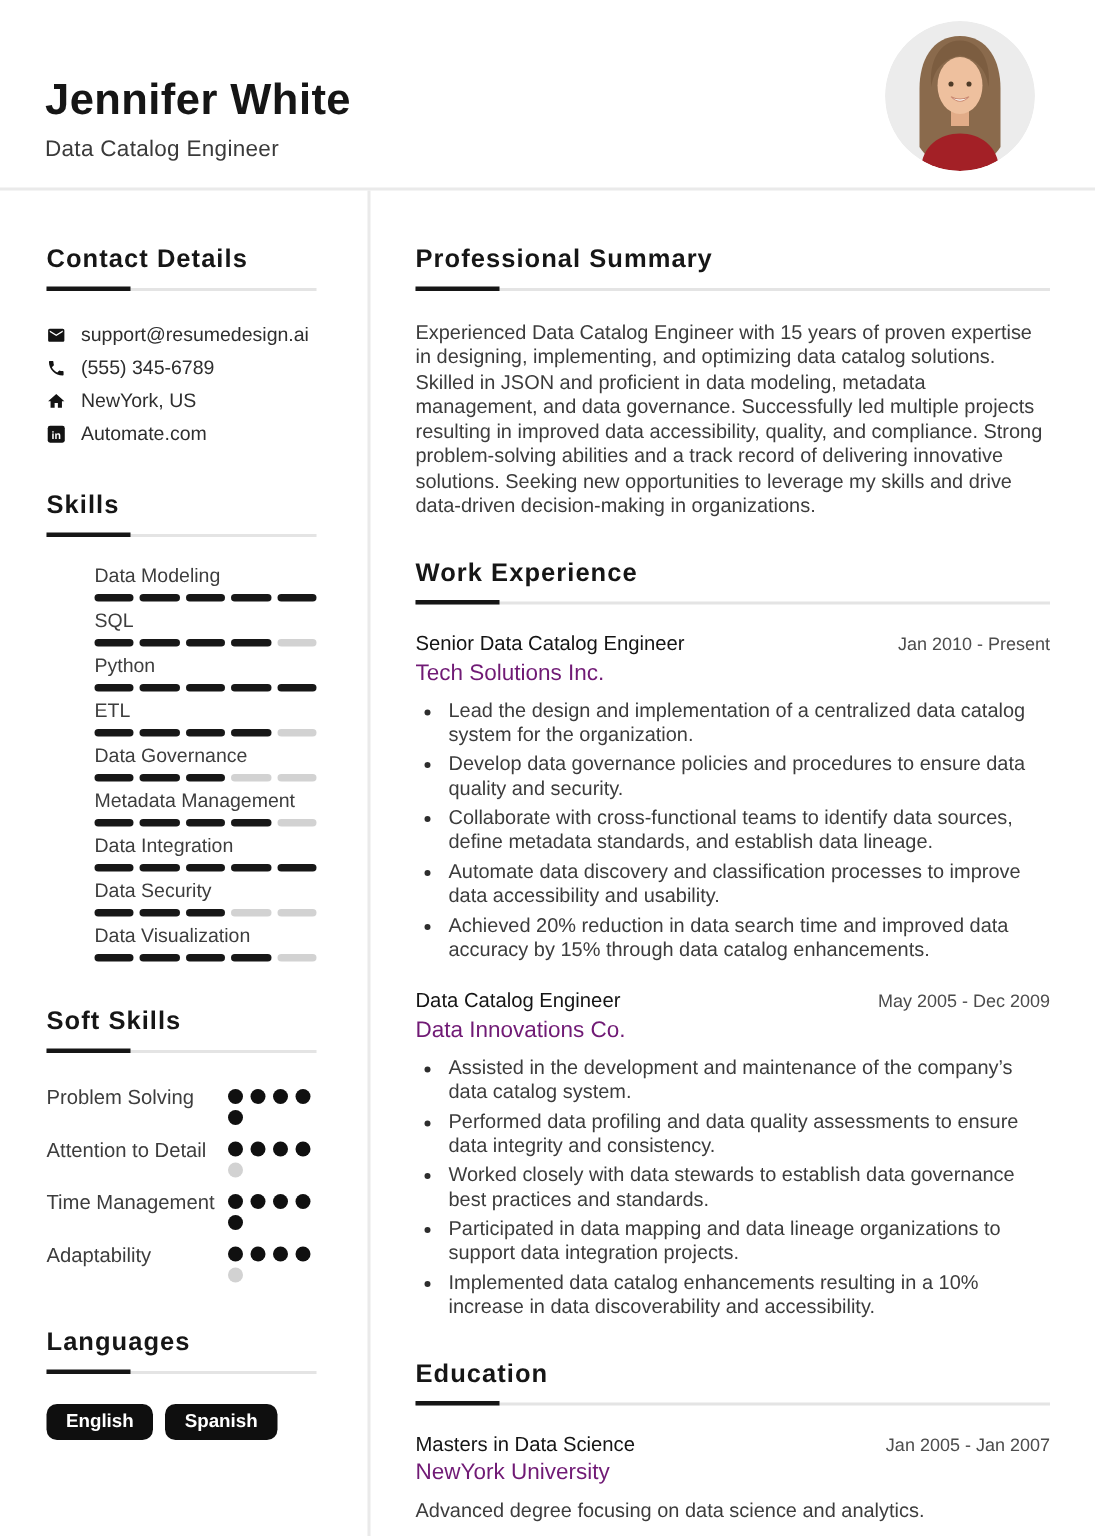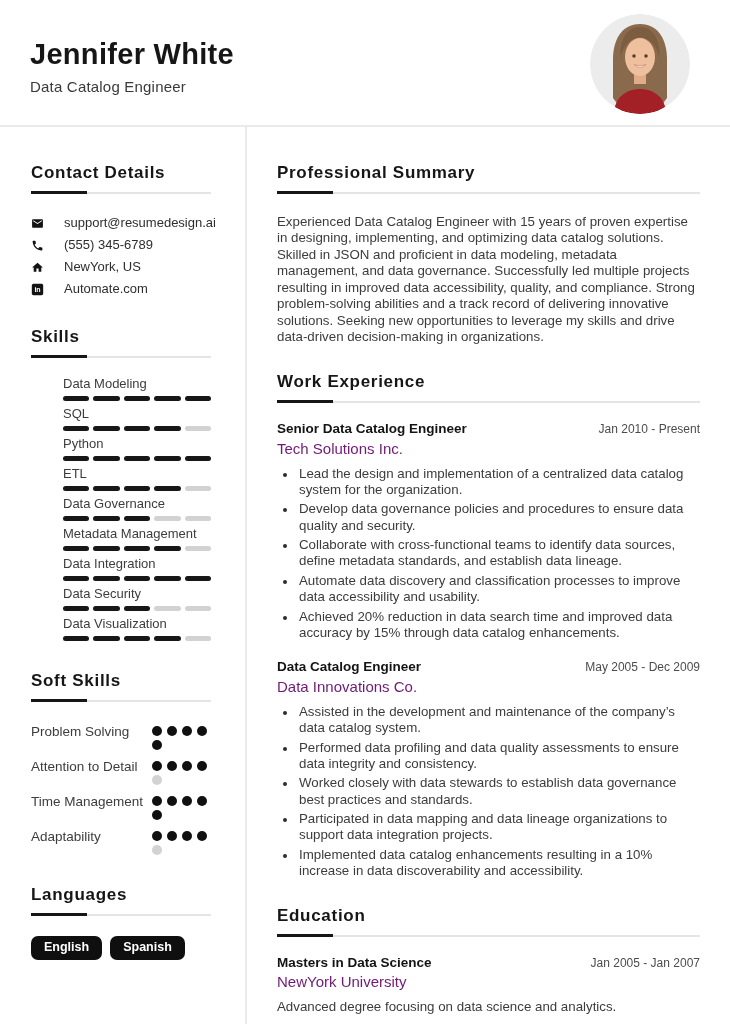--- a/index.html
+++ b/index.html
@@ -3,40 +3,40 @@
 <meta charset="utf-8">
 <style>
   * { margin:0; padding:0; box-sizing:border-box; }
   html,body { background:#fff; }
   body { width:730px; font-family:"Liberation Sans", sans-serif; color:#3c3c3c; }
   .page { width:730px; min-height:1024px; background:#fff; }
 
   
   .header { display:flex; justify-content:space-between; align-items:flex-start;
             padding:14px 40px 0 30px; height:127px; border-bottom:2px solid #eaeaea; }
-  .name { font-size:29px; font-weight:700; color:#161616; letter-spacing:.3px; margin-top:24px; }
+  .name { font-size:29px; font-weight:700; color:#161616; letter-spacing:.3px; margin-top:37px; }
   .role { font-size:15px; color:#3a3a3a; letter-spacing:.2px; margin-top:7px; }
   .photo { width:100px; height:100px; border-radius:50%; overflow:hidden; flex-shrink:0; }
   .photo svg { display:block; }
 
   
   .cols { display:flex; min-height:897px; }
   .sidebar { width:247px; flex-shrink:0; border-right:2px solid #eaeaea;
              padding:36px 34px 30px 31px; }
   .main { flex:1; padding:36px 30px 30px 30px; }
 
   
   h2.sec { font-size:17px; font-weight:700; letter-spacing:.7px; color:#161616;
            padding-bottom:9px; border-bottom:2px solid #e4e4e4; position:relative; }
   h2.sec::after { content:""; position:absolute; left:0; bottom:-2px; width:56px; height:3px;
                   background:#161616; }
 
   
   .contact-list { margin-top:21px; }
-  .c-row { display:flex; align-items:center; gap:20px; margin-bottom:6px;
+  .c-row { display:flex; align-items:center; gap:10px; margin-bottom:6px;
            font-size:13px; line-height:16px; color:#2e2e2e; }
   .c-row svg { flex-shrink:0; display:block; }
 
   
   .side-section { margin-top:30px; }
   .skill-list { margin-top:18px; }
   .skill { margin-bottom:5px;margin-left:32px; }
   .skill-label { display:block; font-size:13px; color:#3d3d3d; line-height:16px; margin-bottom:4px; }
   .bar { display:flex; gap:4px; height:5px; }
   .seg { flex:1; height:5px; border-radius:2.5px; background:#d2d2d2; }
@@ -53,21 +53,21 @@
   
   .lang-list { margin-top:20px; display:flex; gap:8px; }
   .pill { background:#0f0f0f; color:#fff; font-size:12.5px; font-weight:700;
           padding:5px 13px; border-radius:7px; line-height:1.1; }
 
   
   .main-section + .main-section { margin-top:26px; }
   .summary-text { margin-top:20px; font-size:13.3px; line-height:1.24; color:#3c3c3c; }
   .job, .edu { margin-top:18px; }
   .head-row { display:flex; justify-content:space-between; align-items:flex-start; }
-  .item-title { font-size:13.5px; font-weight:700; color:#141414; line-height:1.25; }
+  .item-title { font-size:13.5px; font-weight:400; color:#141414; line-height:1.25; }
   .item-dates { font-size:12px; color:#4c4c4c; white-space:nowrap; padding-top:1px; padding-left:12px; }
   .item-sub { font-size:15px; color:#701a75; margin-top:2px; }
   ul.bullets { margin:9px 0 0; padding-left:20px; list-style:disc; }
   ul.bullets li { font-size:13.3px; line-height:1.23; color:#3c3c3c; margin-bottom:3px; padding-left:2px; }
   ul.bullets li::marker { color:#2d2d2d; font-size:12px; }
   .edu-desc { margin-top:9px; font-size:13.3px; line-height:1.25; color:#3c3c3c; }
 </style>
 </head>
 <body>
 

